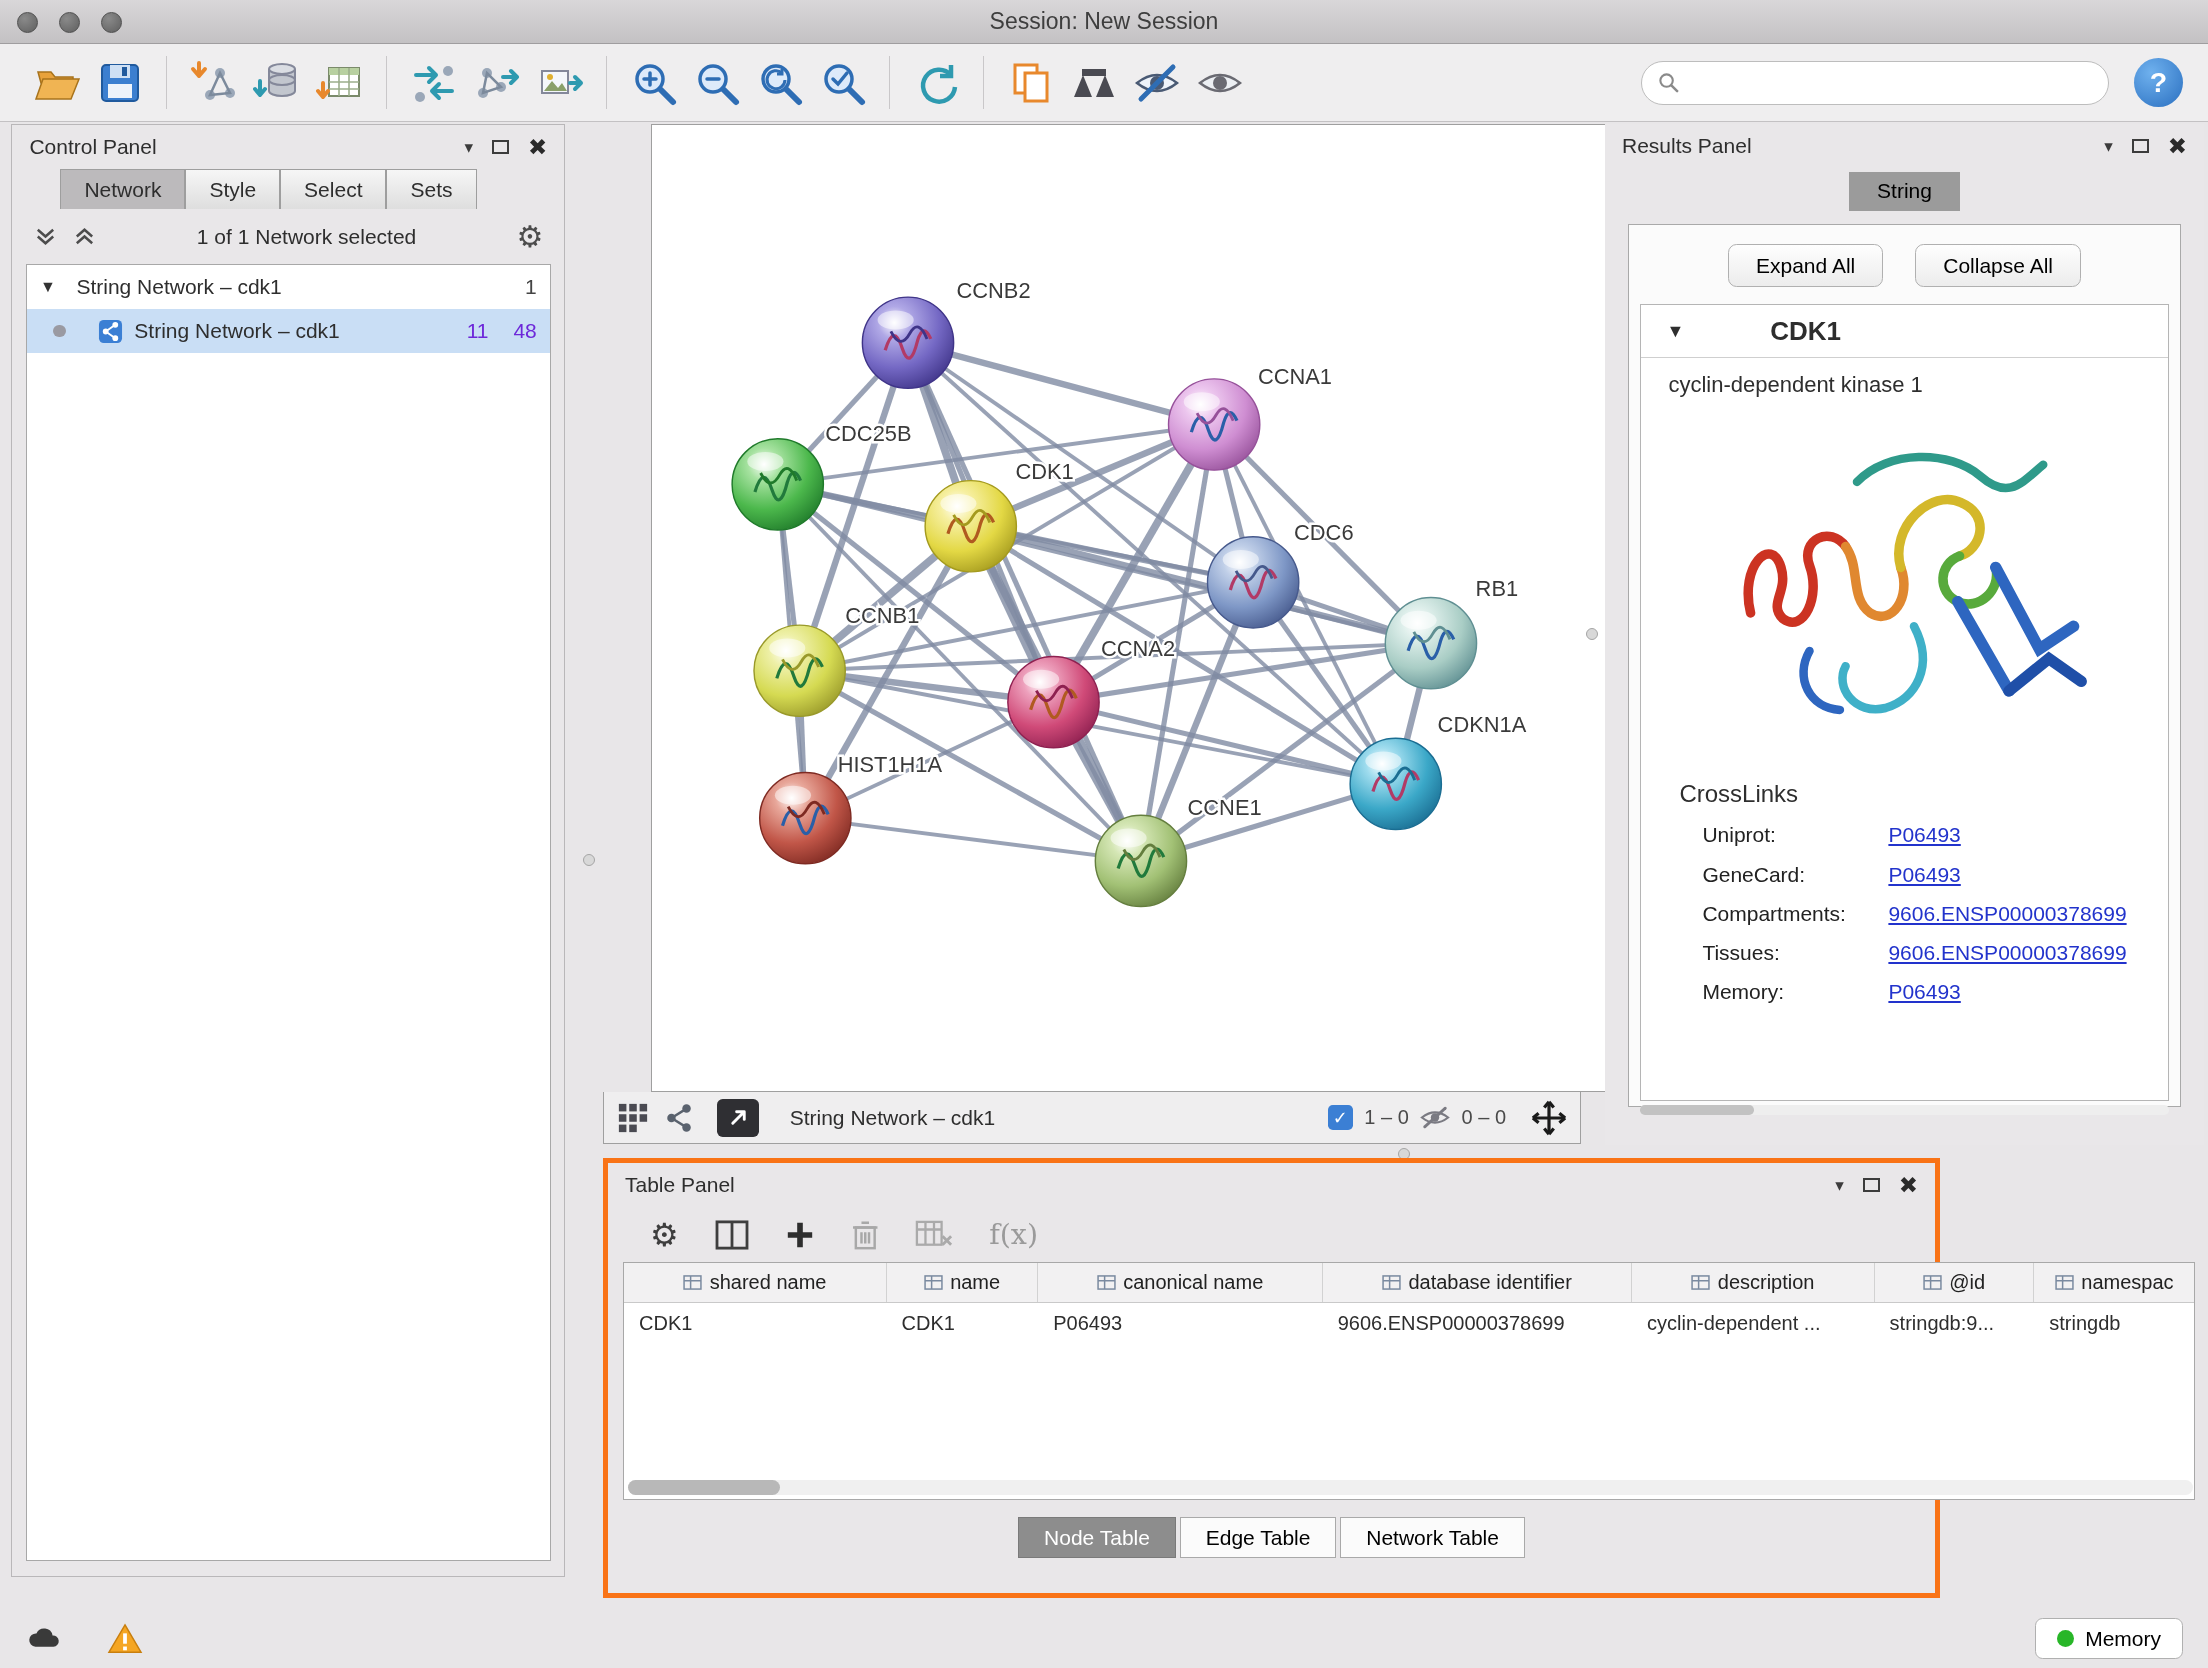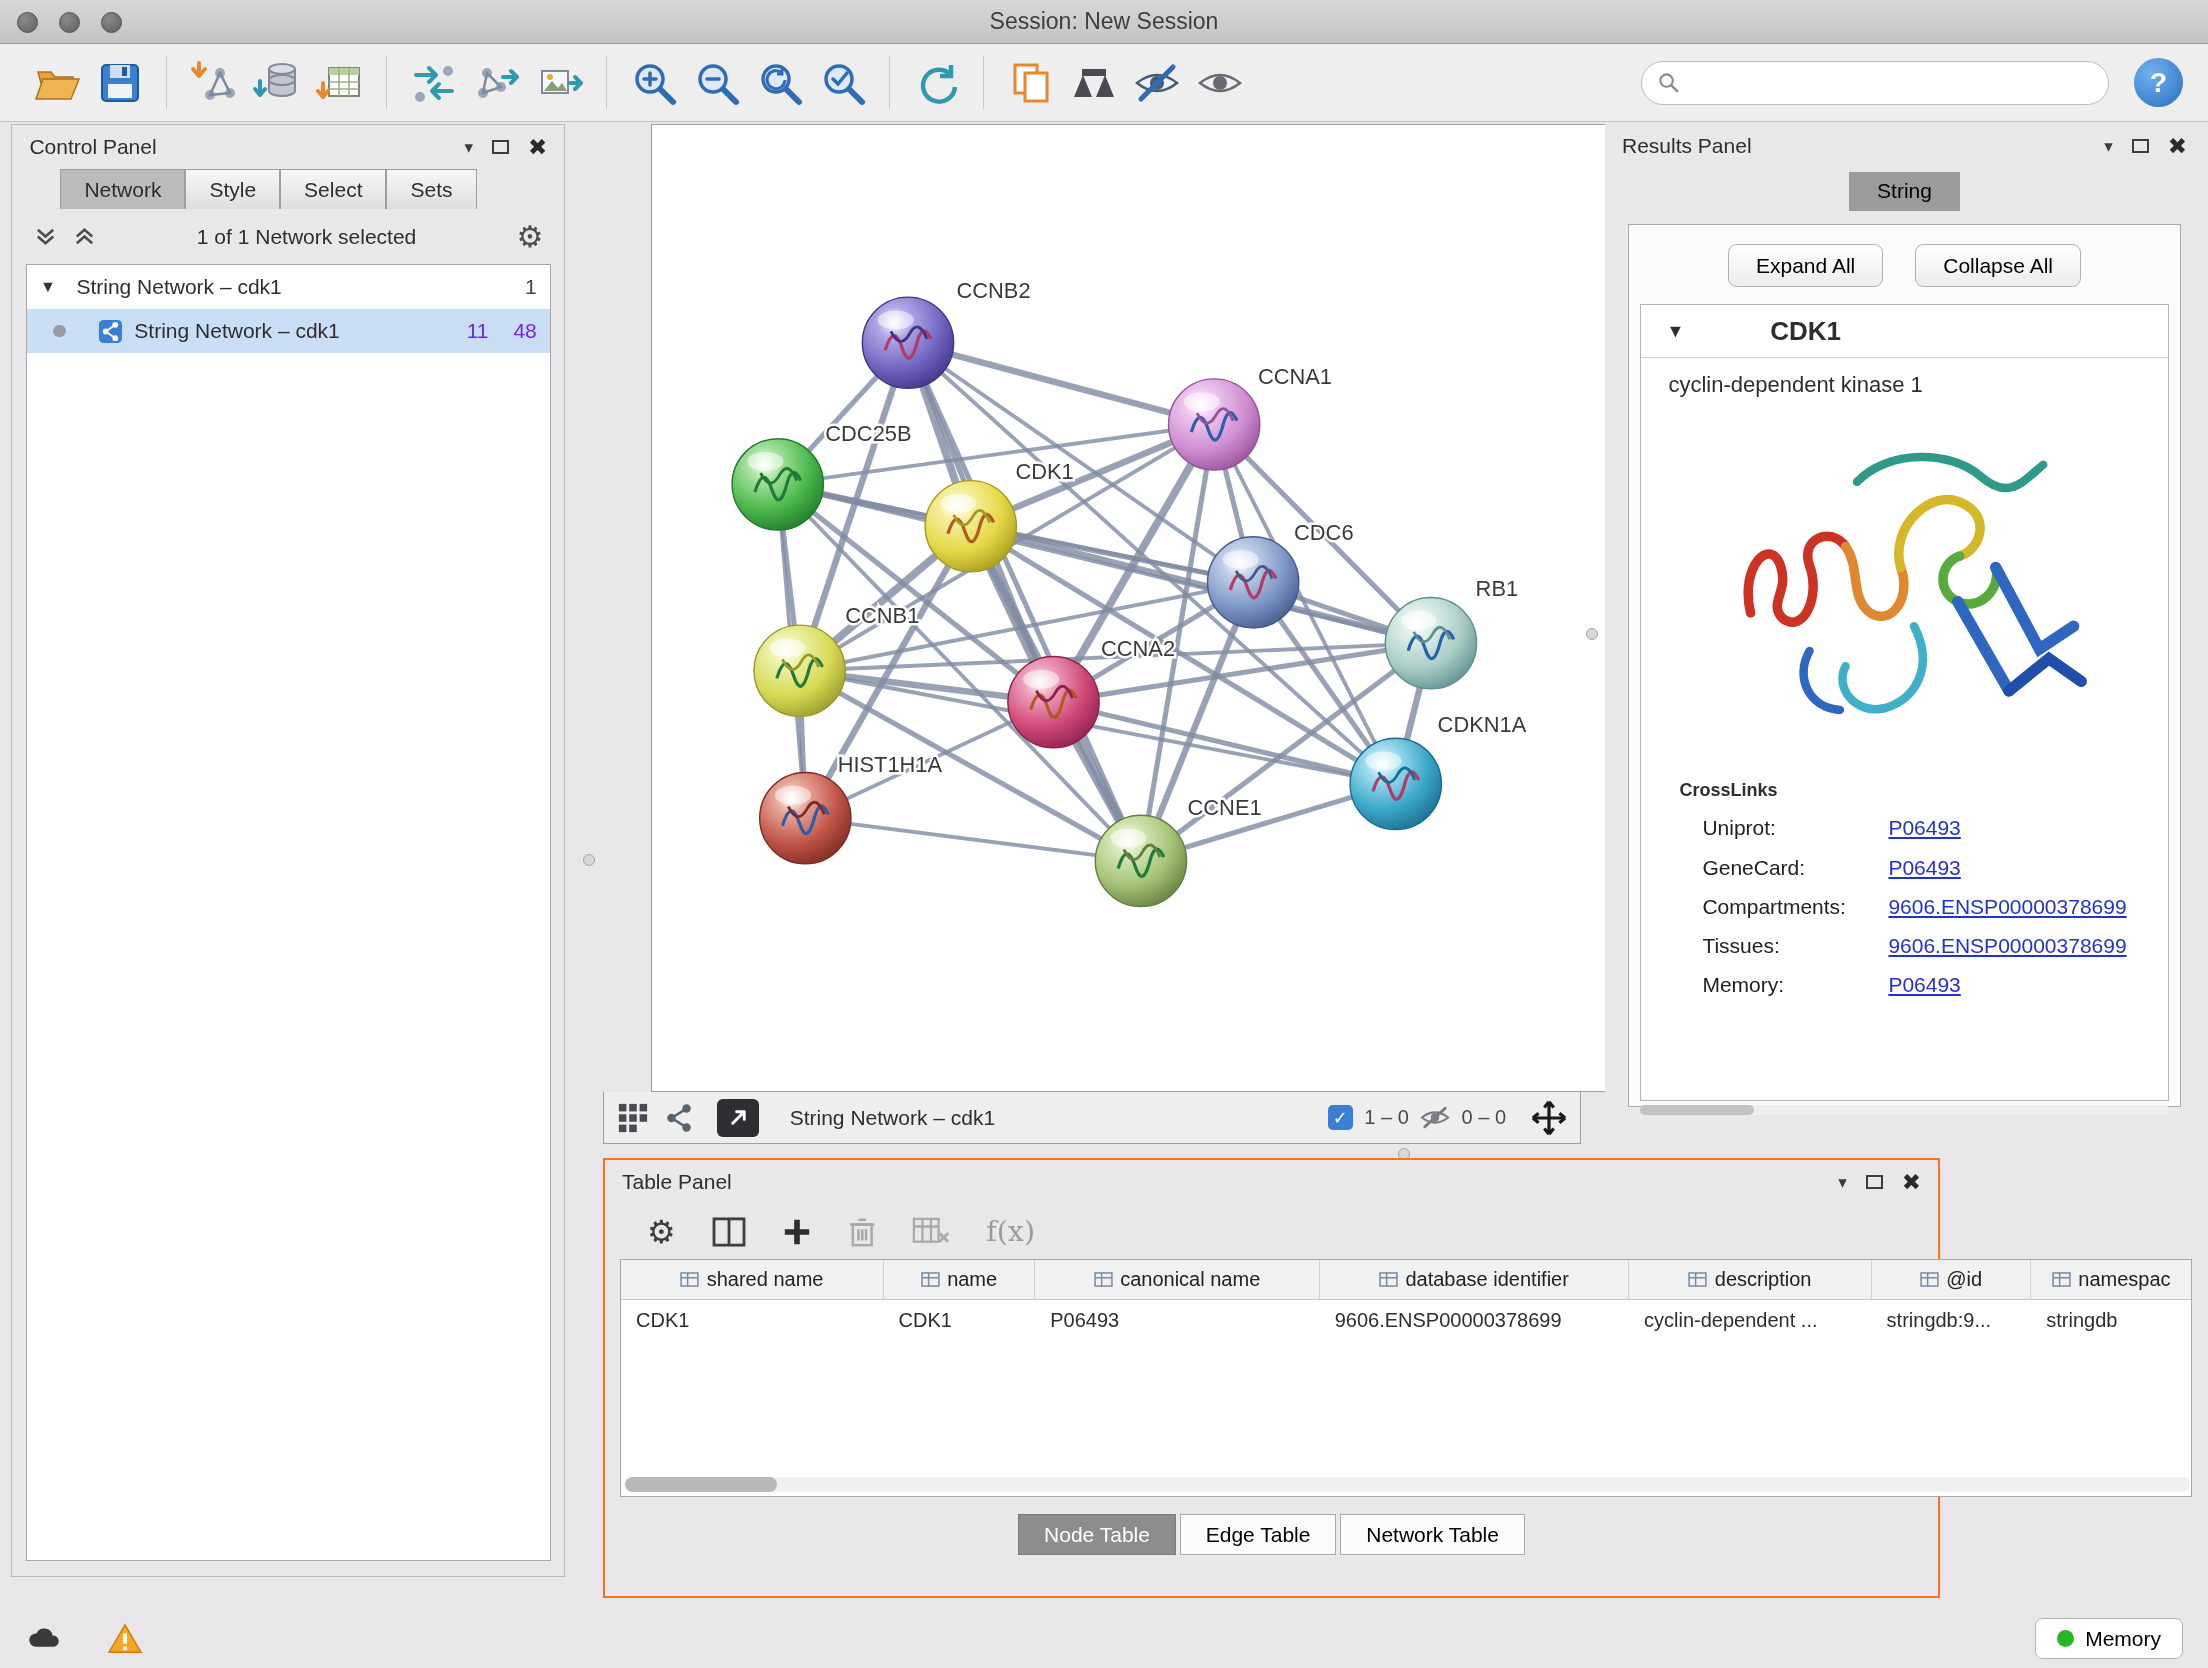--- a/index.html
+++ b/index.html
@@ -77,29 +77,29 @@
   .rp-box { background:#fbfbfb; border:1px solid #a9a9a9; margin:13.3px 23px 0 23px; height:883px; }
   .rp-buttons { display:flex; justify-content:center; gap:32px; padding:19px 0 17px 0; }
   .rp-btn { font-size:21px; padding:8.6px 27px; border:1px solid #b0b0b0; border-radius:8.6px;
     background:linear-gradient(#fefefe,#ececec); cursor:pointer; }
   .rp-entry { border:1px solid #b5b5b5; margin:0 11.4px; height:797px; background:#fff; overflow:hidden; }
   .rp-entry-header { display:flex; align-items:center; height:53px; border-bottom:1px solid #cfcfcf; padding:0 25px; }
   .rp-entry-caret { font-size:18px; color:#2e2e2e; cursor:pointer; }
   .rp-gene { font-size:26px; font-weight:bold; margin-left:86px; }
   .rp-desc { font-size:22px; padding:13.3px 0 0 27px; }
   .rp-protein { display:flex; justify-content:center; padding:25px 0 9.5px 0; }
-  .rp-cross-h { font-size:18px; font-weight:bold; padding:25px 0 7.6px 38px; }
+  .rp-cross-h { font-size:24px; font-weight:normal; padding:25px 0 7.6px 38px; }
   .rp-row { display:flex; padding:7.6px 0 7.6px 61px; font-size:21px; }
   .rp-row .lbl { width:186px; color:#222; }
   .rp-row a { color:#2233cc; text-decoration:underline; cursor:pointer; }
   .rp-scroll { height:9.5px; background:#eee; margin:3.8px 11.4px 0 11.4px; border-radius:4.8px; }
   .rp-scroll .thumb { width:114px; height:9.5px; background:#c2c2c2; border-radius:4.8px; }
 
   
-  .table-panel { position:absolute; left:603px; top:1158px; width:1337px; height:440px; background:#e9e7e9; border:2px solid #f97316; }
+  .table-panel { position:absolute; left:603px; top:1158px; width:1337px; height:440px; background:#e9e7e9; border:5px solid #f97316; }
   .tp-toolbar { display:flex; align-items:center; gap:36px; padding:7.6px 0 7.6px 42px; height:55px; }
   .tp-toolbar .ticon { background:none; border:none; cursor:pointer; display:flex; align-items:center; }
   .fx { font-family:"DejaVu Serif","Liberation Serif",serif; font-size:28.5px; color:#9a9a9a; }
   .tp-table { background:#fff; border:1px solid #a8a8a8; margin-left:15px; width:1572px; height:238px; position:relative; overflow:hidden; }
   .tp-head { display:flex; background:#f2f1f2; border-bottom:1px solid #c9c9c9; height:40px; }
   .tp-hcell { display:flex; align-items:center; justify-content:center; gap:7.6px; font-size:20px; color:#222;
     border-right:1px solid #d2d2d2; overflow:hidden; white-space:nowrap; cursor:pointer; }
   .tp-rowline { display:flex; height:40px; }
   .tp-cell { font-size:20px; display:flex; align-items:center; padding-left:15px; overflow:hidden; white-space:nowrap; }
   .tp-hscroll { position:absolute; left:3.8px; bottom:3.8px; width:1565px; height:15px; background:#f0f0f0; border-radius:7.6px; }

